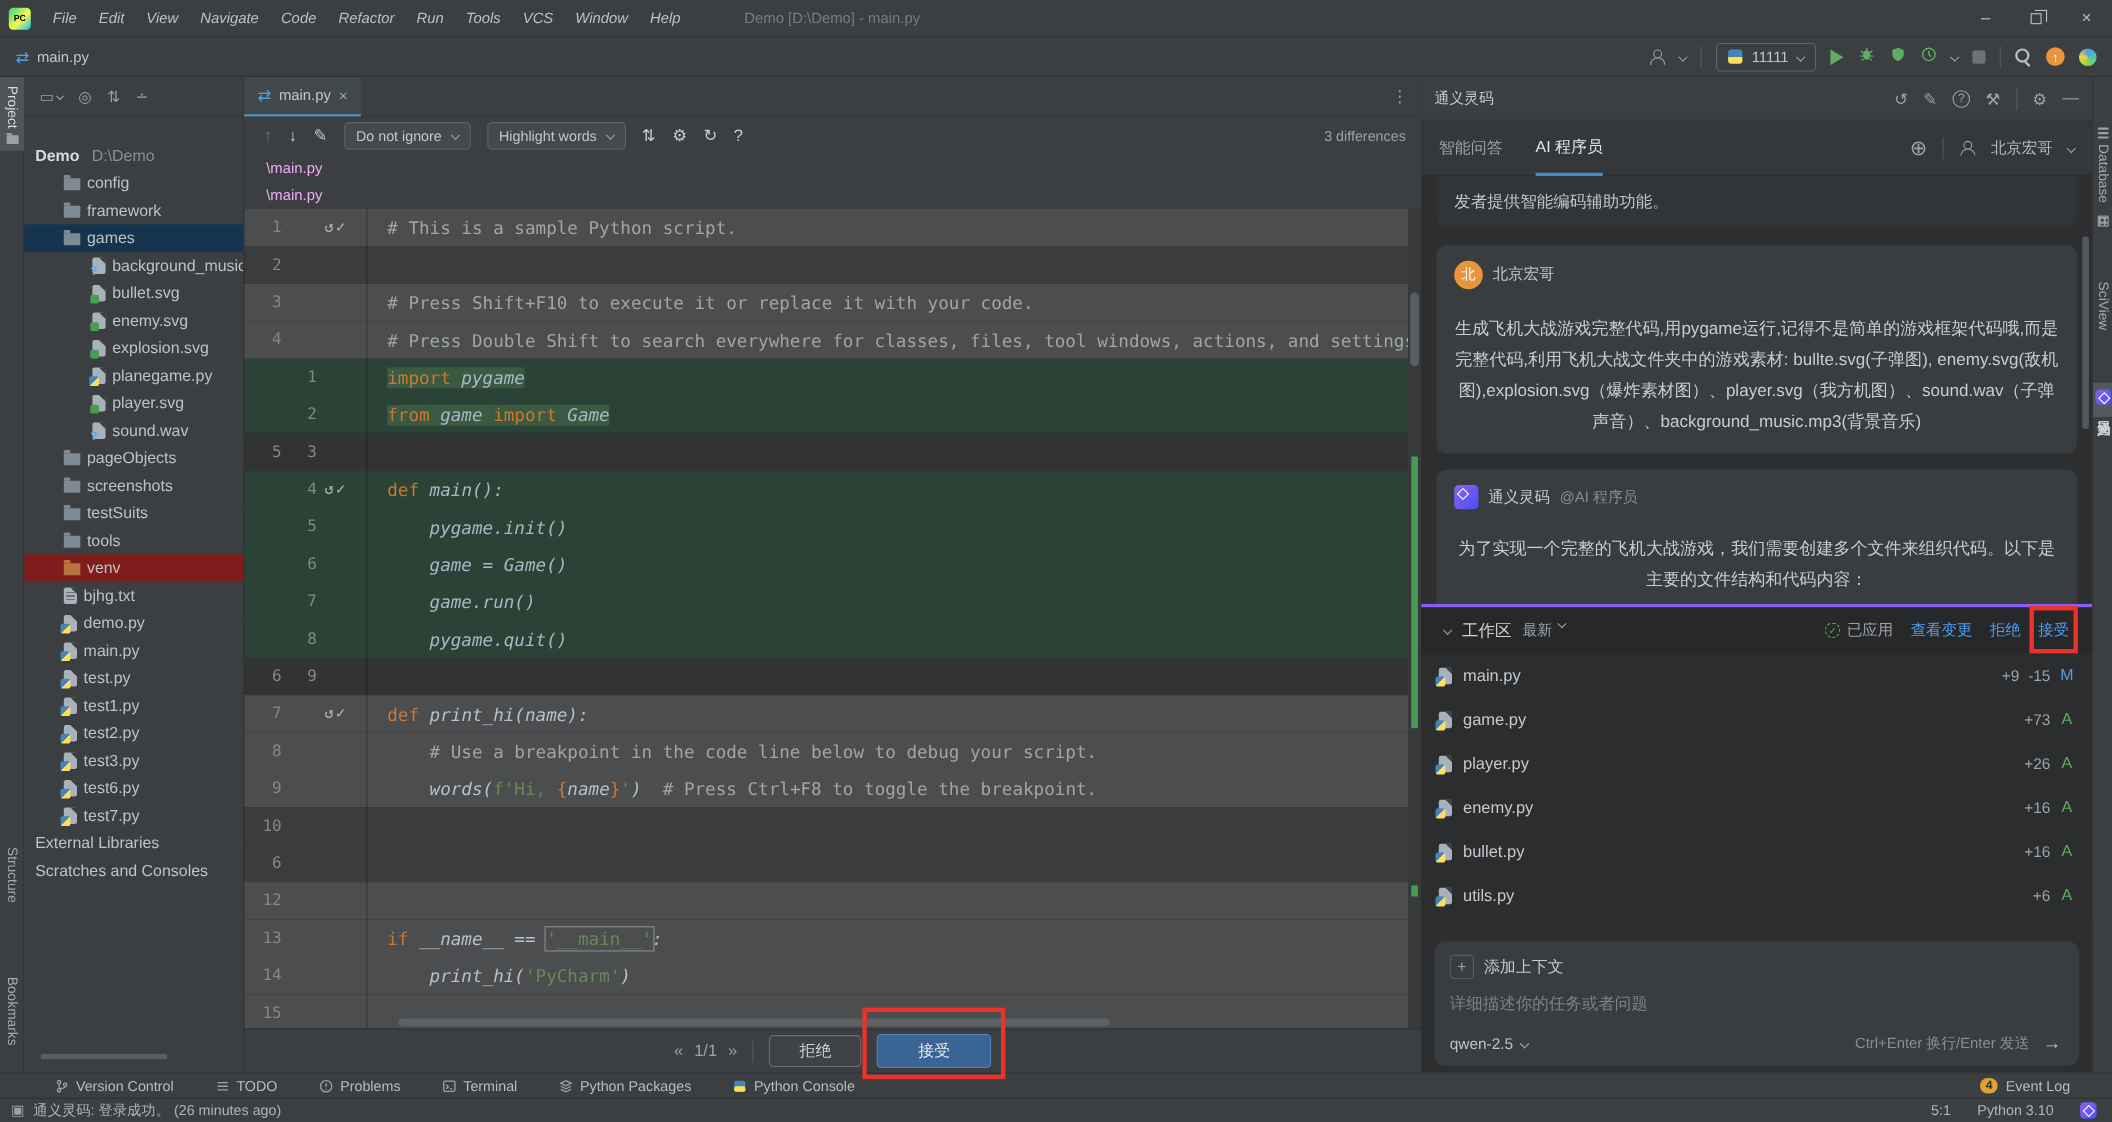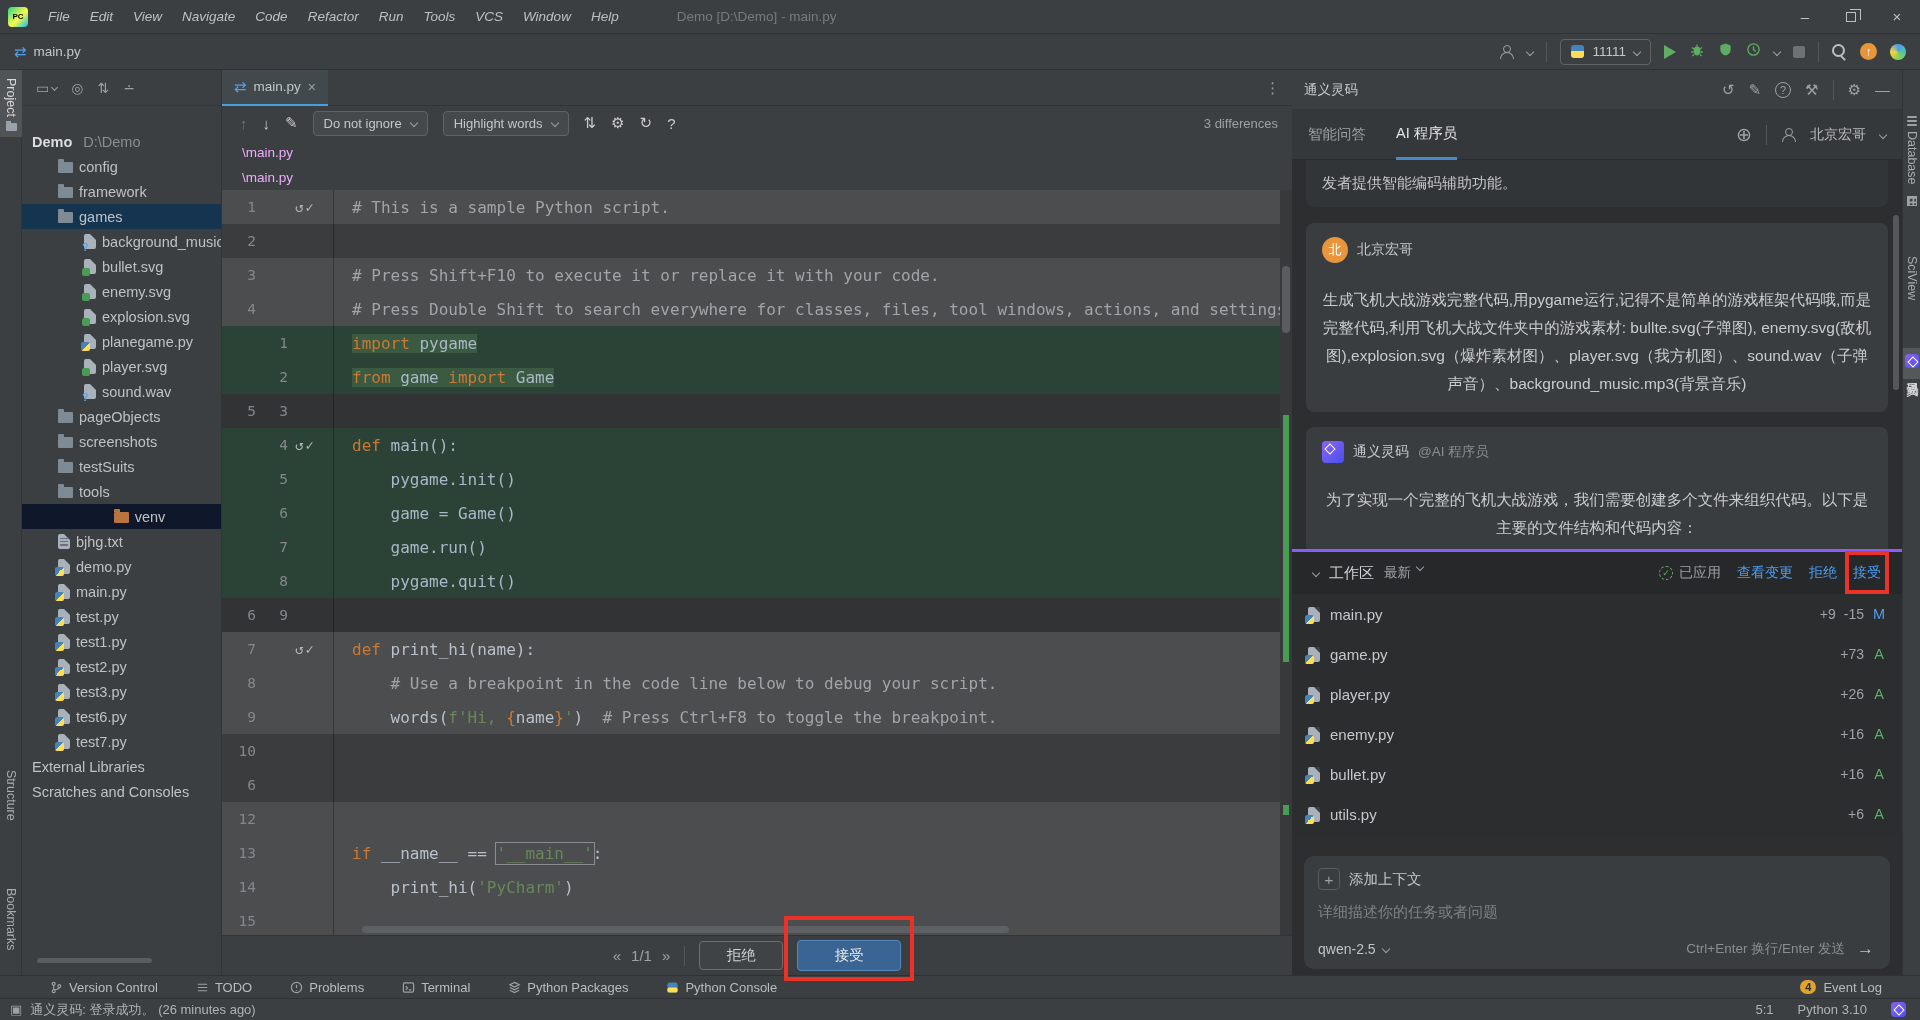--- a/index.html
+++ b/index.html
@@ -57,21 +57,21 @@
 .lingma-ic { width:14px; height:14px; border-radius:4px; background:linear-gradient(135deg,#8a63f2,#4b4ff0); position:relative; }
 .lingma-ic::before { content:''; position:absolute; top:3.5px; left:3.5px; width:6px; height:6px; border:1.6px solid #fff; transform:rotate(45deg); }
 .sel-stripe { background:#55585b; padding:6px 0; }
 
 
 #project { position:absolute; top:70px; left:22px; width:200px; height:905px; background:#3c3f41; border-right:1px solid #323537; overflow:hidden; }
 #ptoolbar { height:36px; display:flex; align-items:center; gap:14px; padding-left:14px; color:#9da1a4; font-size:14px; border-bottom:1px solid #35383a; }
 #tree { font-size:14.5px; }
 .trow { height:25px; display:flex; align-items:center; gap:6px; white-space:nowrap; overflow:hidden; }
 .trow.selected { background:#15344f; }
-.trow.venv { background:#0f172a;justify-content:center; }
+.trow.venv { background:#7f1d1d; }
 .tlabel { color:#bfc2c4; }
 .tlabel.bold { font-weight:bold; color:#dadcde; }
 .tpath { color:#8a8e91; margin-left:5px; }
 .tico { flex:0 0 auto; display:inline-block; }
 .f-folder { width:15px; height:11px; background:var(--fc,#7f8b94); border-radius:1px; position:relative; margin-top:2px; }
 .f-folder::before { content:''; position:absolute; top:-3px; left:0; width:6px; height:3px; background:var(--fc,#7f8b94); border-radius:1px 1px 0 0; }
 .venv-ic { --fc:#b9743f; }
 .fpage { width:12px; height:15px; background:#a9b2ba; border-radius:2px; position:relative; }
 .fpage::before { content:''; position:absolute; top:0; right:0; border:3px solid; border-color:#3c3f41 #3c3f41 transparent transparent; }
 .f-py::after { content:''; position:absolute; bottom:-2px; left:-3px; width:9px; height:9px; border-radius:2px; background:linear-gradient(135deg,#4584b6 50%,#ffde57 50%); }
@@ -93,21 +93,21 @@
 #dpaths { position:absolute; top:70px; left:0; right:0; height:50px; background:#3c3f41; font-size:13.5px; color:#f0abfc; padding-left:20px; }
 #dpaths div { height:25px; display:flex; align-items:center; }
 #codewrap { position:absolute; top:120px; left:0; right:12px; bottom:40px; overflow:hidden; background:#2b2b2b; }
 .crow { height:34px; display:flex; font-family:"DejaVu Sans Mono", monospace; font-size:16px; }
 .crow.del { background:#4b4d4e; } .crow.delblank { background:#3a3c3d; }
 .crow.add { background:#2a4336; } .crow.ctx { background:#313335; }
 .gut { flex:0 0 112px; display:flex; align-items:center; border-right:1px solid rgba(0,0,0,.3); font-size:14.5px; color:#84888a; }
 .onum { width:34px; text-align:right; } .nnum { width:32px; text-align:right; }
 .gics { width:40px; padding-left:7px; color:#b4b6b8; font-size:14px; letter-spacing:2px; }
 .cline { white-space:pre; display:flex; align-items:center; padding-left:18px; overflow:hidden; }
-.seg-kw { color:#cc7832; } .seg-pl { color:#a9b7c6; } .seg-cm { color:#8a8d8f; }
+.seg-kw { color:#cc7832; } .seg-pl { color:#a9b7c6;font-style:italic; } .seg-cm { color:#8a8d8f; }
 .seg-st { color:#6a8759; } .seg-br { color:#cc7832; }
 .crow.del .seg-cm { color:#a2a5a7; } .crow.del .seg-pl { color:#b8c1cb; }
 .whl { background:#3a5b41; } .bx { outline:1px solid #8a8d8f; outline-offset:1px; }
 #hscroll { position:absolute; top:856px; left:140px; width:647px; height:7px; background:#5d6163; border-radius:4px; z-index:2; }
 #markers { position:absolute; top:120px; right:0; width:12px; bottom:40px; background:#37393b; }
 #markers .thumb { position:absolute; left:2px; width:8px; border-radius:4px; background:#595d5f; }
 #markers .mk { position:absolute; left:3px; width:6px; background:#499c54; }
 #diffbottom { position:absolute; bottom:0; left:0; right:0; height:40px; background:#3c3f41; border-top:1px solid #323537;
   display:flex; align-items:center; justify-content:center; gap:14px; }
 .pager { display:flex; align-items:center; gap:10px; color:#a0a3a5; font-size:15px; }

